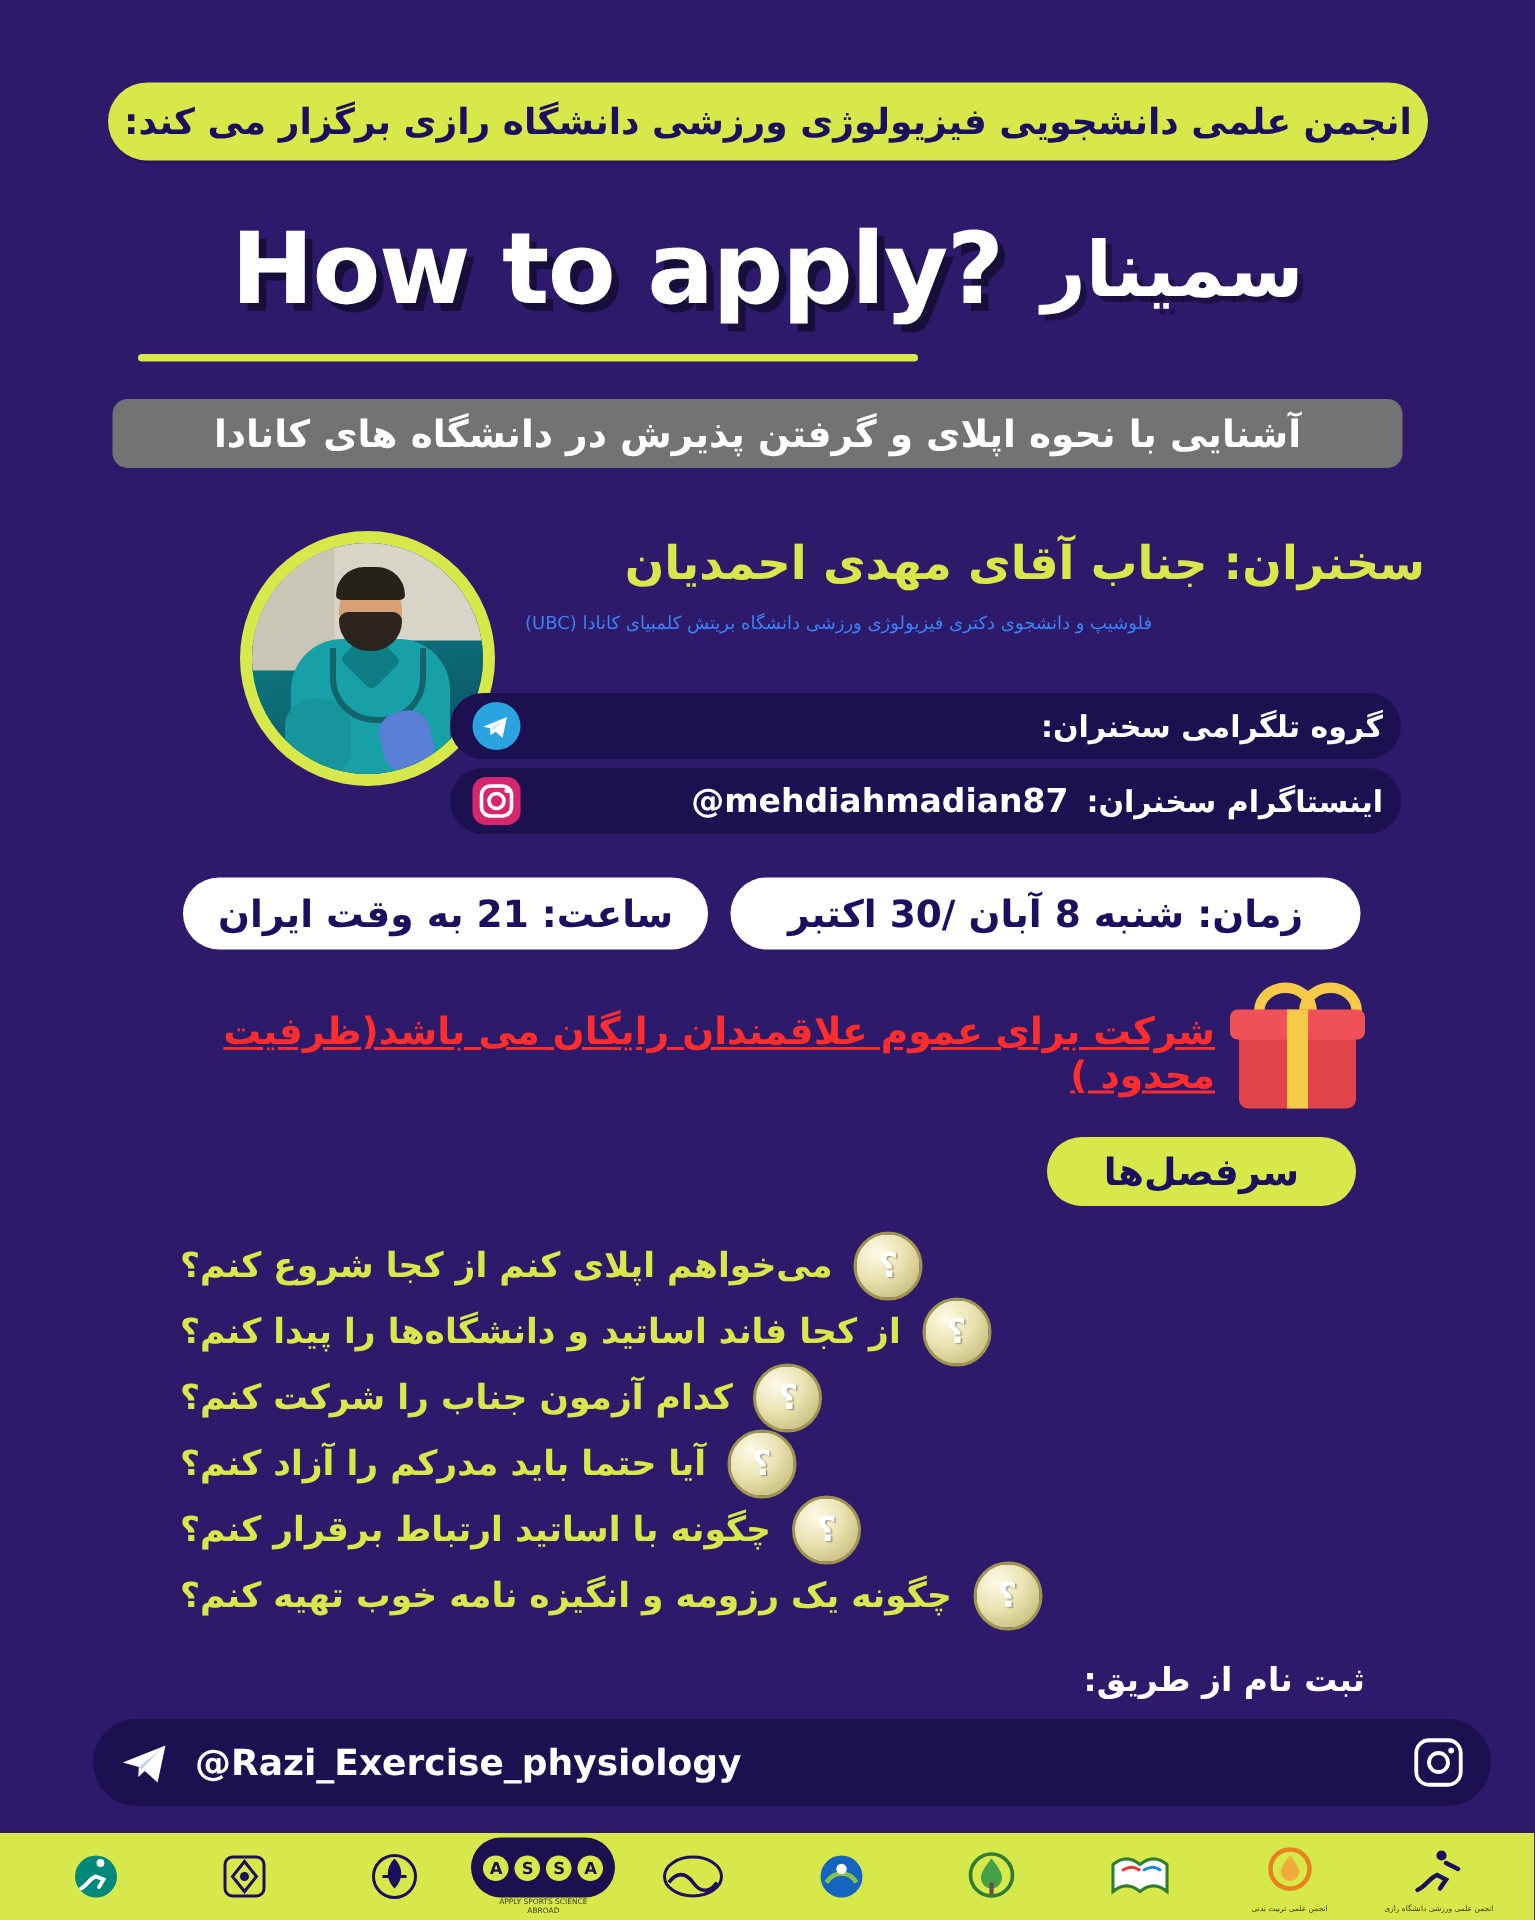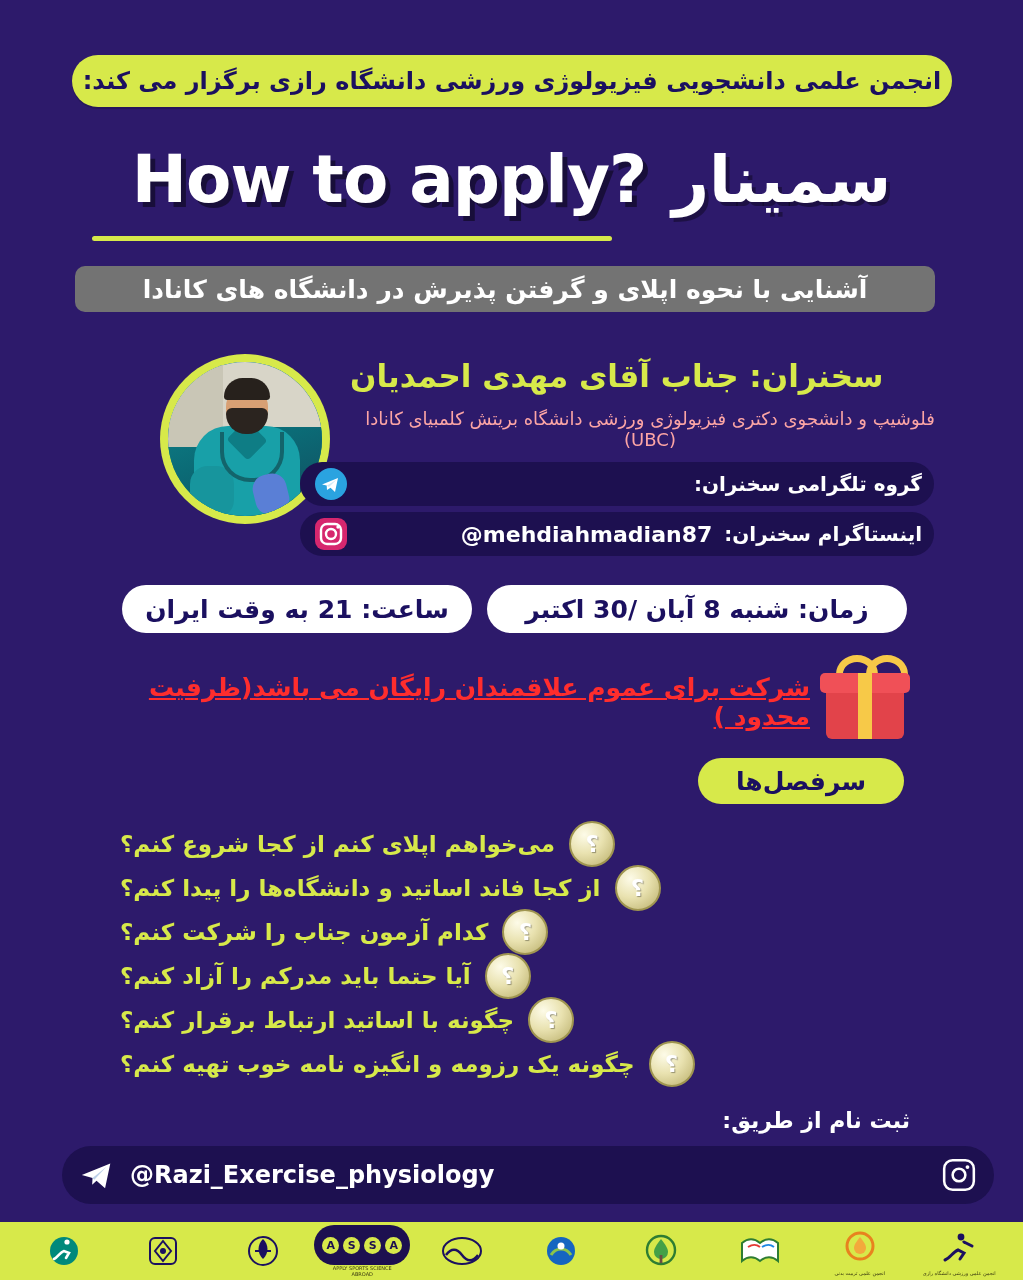--- a/index.html
+++ b/index.html
@@ -19,21 +19,21 @@
     color:#1b1060;font-weight:bold;font-size:24px;direction:rtl;
     box-shadow:0 2px 0 rgba(0,0,0,.15);
   }
 
   
   .title-row{
     position:absolute;left:60px;top:125px;width:903px;height:110px;
     display:flex;align-items:center;justify-content:center;direction:rtl;gap:26px;
   }
   .title-fa{
-    color:#ffffff;font-size:64px;font-weight:bold;line-height:1;
+    color:#ffffff;font-size:51px;font-weight:bold;line-height:1;
     text-shadow:4px 4px 0 rgba(0,0,0,.35);
   }
   .title-en{
     color:#ffffff;font-size:66px;font-weight:bold;line-height:1;direction:ltr;
     text-shadow:5px 5px 0 rgba(0,0,0,.45);letter-spacing:-1px;
   }
   .title-underline{
     position:absolute;left:92px;top:236px;width:520px;height:5px;background:#d7e94a;border-radius:3px;
   }
 
@@ -64,25 +64,25 @@
   .av-hair{position:absolute;left:56px;top:16px;width:46px;height:22px;border-radius:22px 22px 4px 4px;background:#27211c;}
   .av-beard{position:absolute;left:58px;top:46px;width:42px;height:26px;border-radius:6px 6px 20px 20px;background:#2b241f;}
   .av-body{position:absolute;left:26px;top:64px;width:106px;height:92px;border-radius:34px 34px 0 0;background:#18a0a8;}
   .av-collar{position:absolute;left:64px;top:64px;width:30px;height:28px;background:#0e7d85;transform:rotate(45deg);border-radius:4px;}
   .av-stetho{position:absolute;left:52px;top:70px;width:56px;height:46px;border:4px solid #13646b;border-radius:0 0 30px 30px;border-top:none;}
   .av-glove{position:absolute;left:86px;top:112px;width:34px;height:40px;border-radius:14px;background:#5a7fd6;transform:rotate(-14deg);}
   .av-arm{position:absolute;left:22px;top:104px;width:44px;height:52px;border-radius:18px;background:#17959d;}
 
   .speaker-name{
     position:absolute;left:350px;top:358px;width:600px;height:44px;
-    text-align:left;color:#d7e94a;font-size:31px;font-weight:bold;direction:rtl;
+    text-align:right;color:#d7e94a;font-size:31px;font-weight:bold;direction:rtl;
   }
   .speaker-desc{
     position:absolute;left:350px;top:408px;width:600px;height:28px;
-    text-align:center;color:#fca5a5;font-size:18px;direction:rtl;
+    text-align:left;color:#3b82f6;font-size:12px;direction:rtl;
   }
 
   .contact-pill{
     position:absolute;height:44px;border-radius:22px;background:#1d1050;
     display:flex;align-items:center;direction:rtl;padding:0 12px;gap:12px;
   }
   .pill-telegram{left:300px;top:462px;width:610px;}
   .pill-instagram{left:300px;top:512px;width:610px;}
   .pill-label{color:#ffffff;font-size:20px;font-weight:bold;}
   .pill-handle{color:#ffffff;font-size:22px;font-weight:bold;direction:ltr;}

